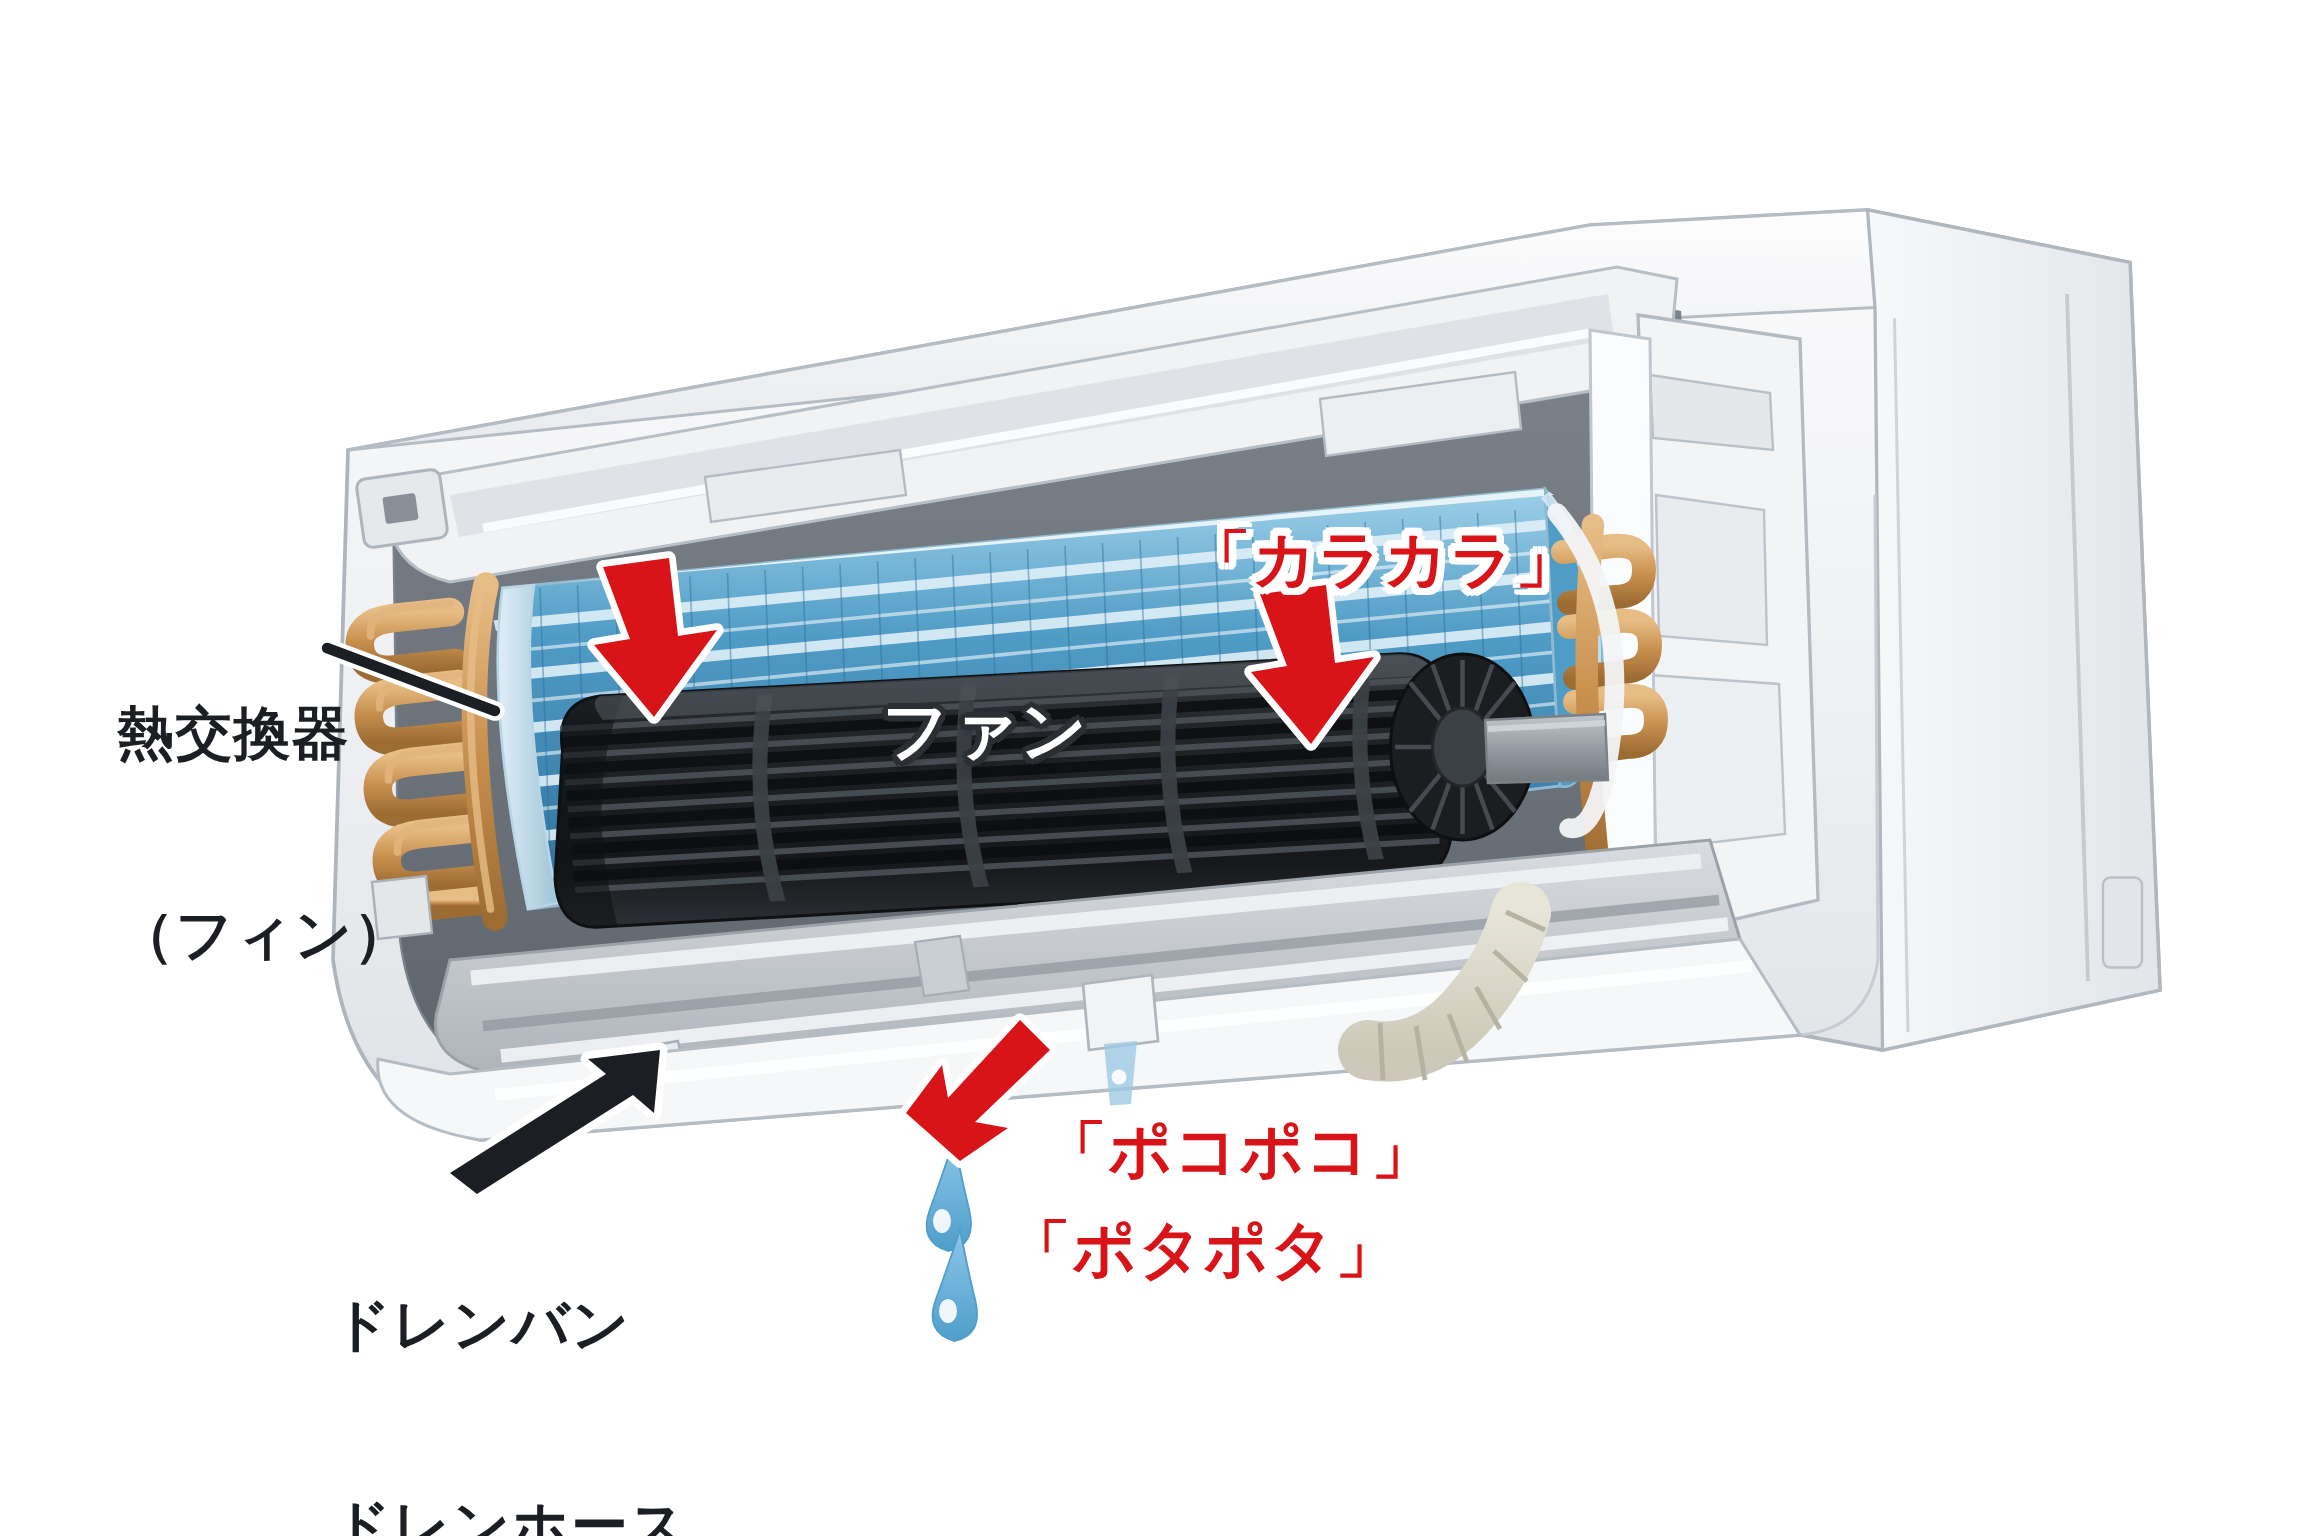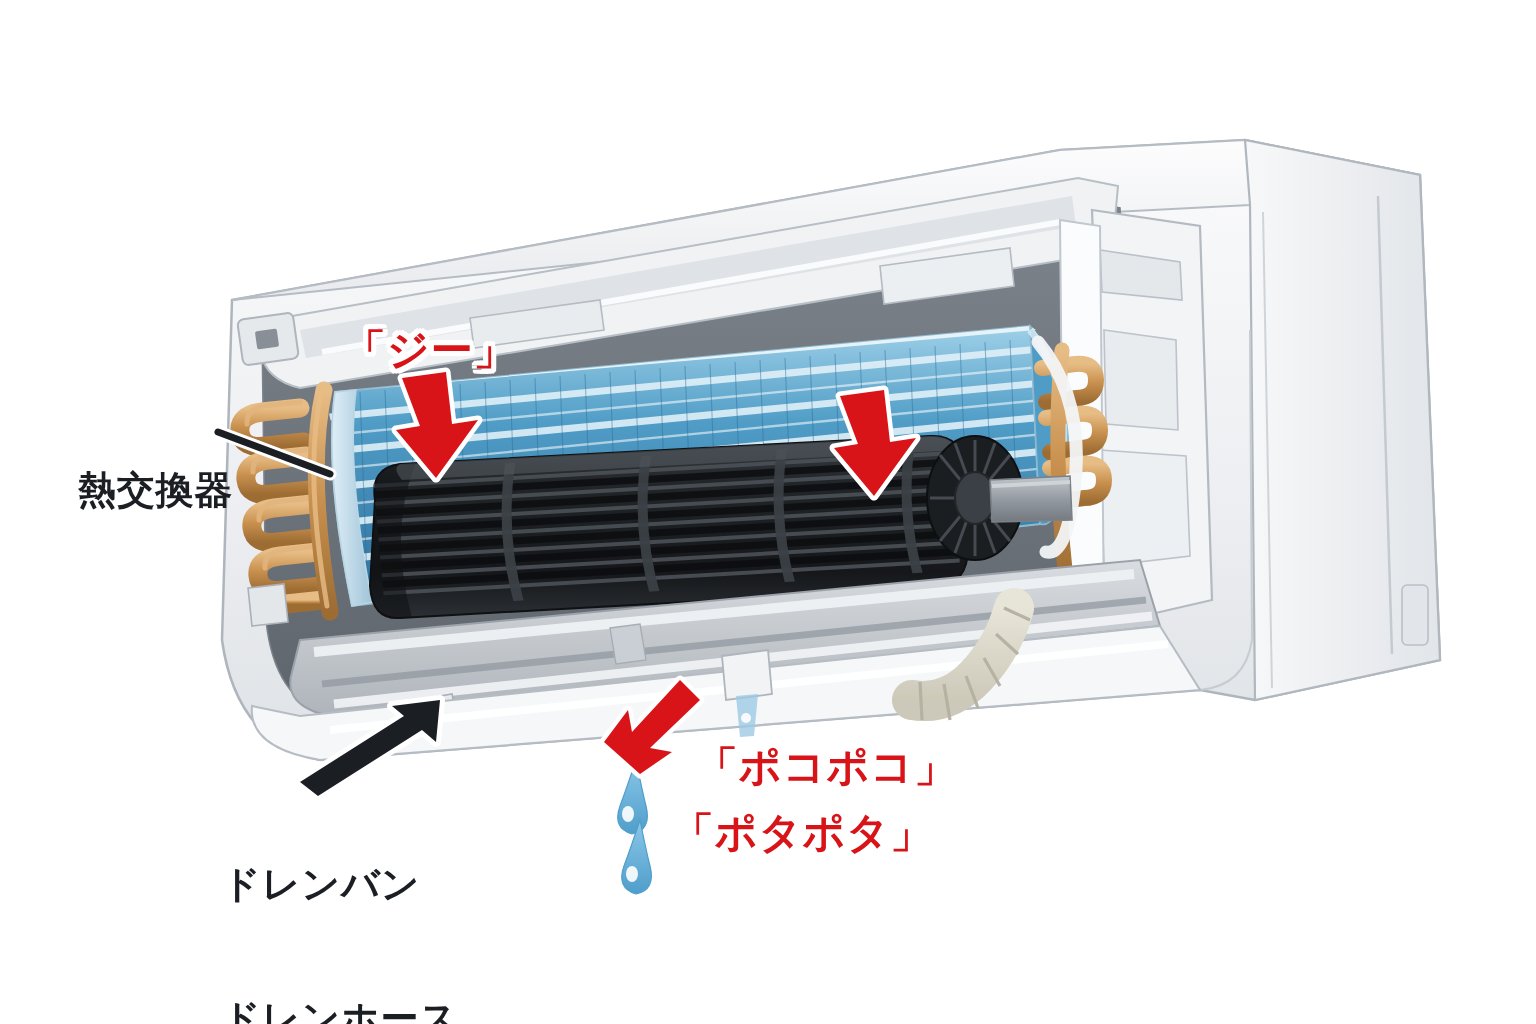--- a/index.html
+++ b/index.html
@@ -364,29 +364,31 @@
       <path d="M218,432 L330,474" stroke="#1b1f24" stroke-width="7" stroke-linecap="round" fill="none"></path>
     </g>
     <g>
       <path d="M300,782 L404,716 L392,706 L440,700 L436,742 L422,730 L318,796 Z" fill="#ffffff" stroke="#ffffff" stroke-width="10" stroke-linejoin="round"></path>
       <path d="M300,782 L404,716 L392,706 L440,700 L436,742 L422,730 L318,796 Z" fill="#1b1f24"></path>
     </g>
   </svg>
 
   <div class="lbl lbl-black" style="left:48px; top:378px;margin-left:30px;">
     <div>熱交換器</div>
+    <div>（フィン）</div>
   </div>
 
   <div class="lbl lbl-black" style="left:222px; top:772px;">
     <div>ドレンバン</div>
     <div>ドレンホース</div>
   </div>
 
-
-  <div class="lbl lbl-red" style="left:344px; top:325px;">「ジー」</div>
-
-
+  <div class="lbl lbl-fan" style="left:588px; top:462px;">ファン</div>
+
+
+
+  <div class="lbl lbl-red" style="left:792px; top:348px;">「カラカラ」</div>
 
   <div class="lbl lbl-red" style="left:672px; top:742px;margin-left:24px;">「ポコポコ」</div>
 
   <div class="lbl lbl-red" style="left:672px; top:808px;">「ポタポタ」</div>
 
 </div>
 
 </body></html>

